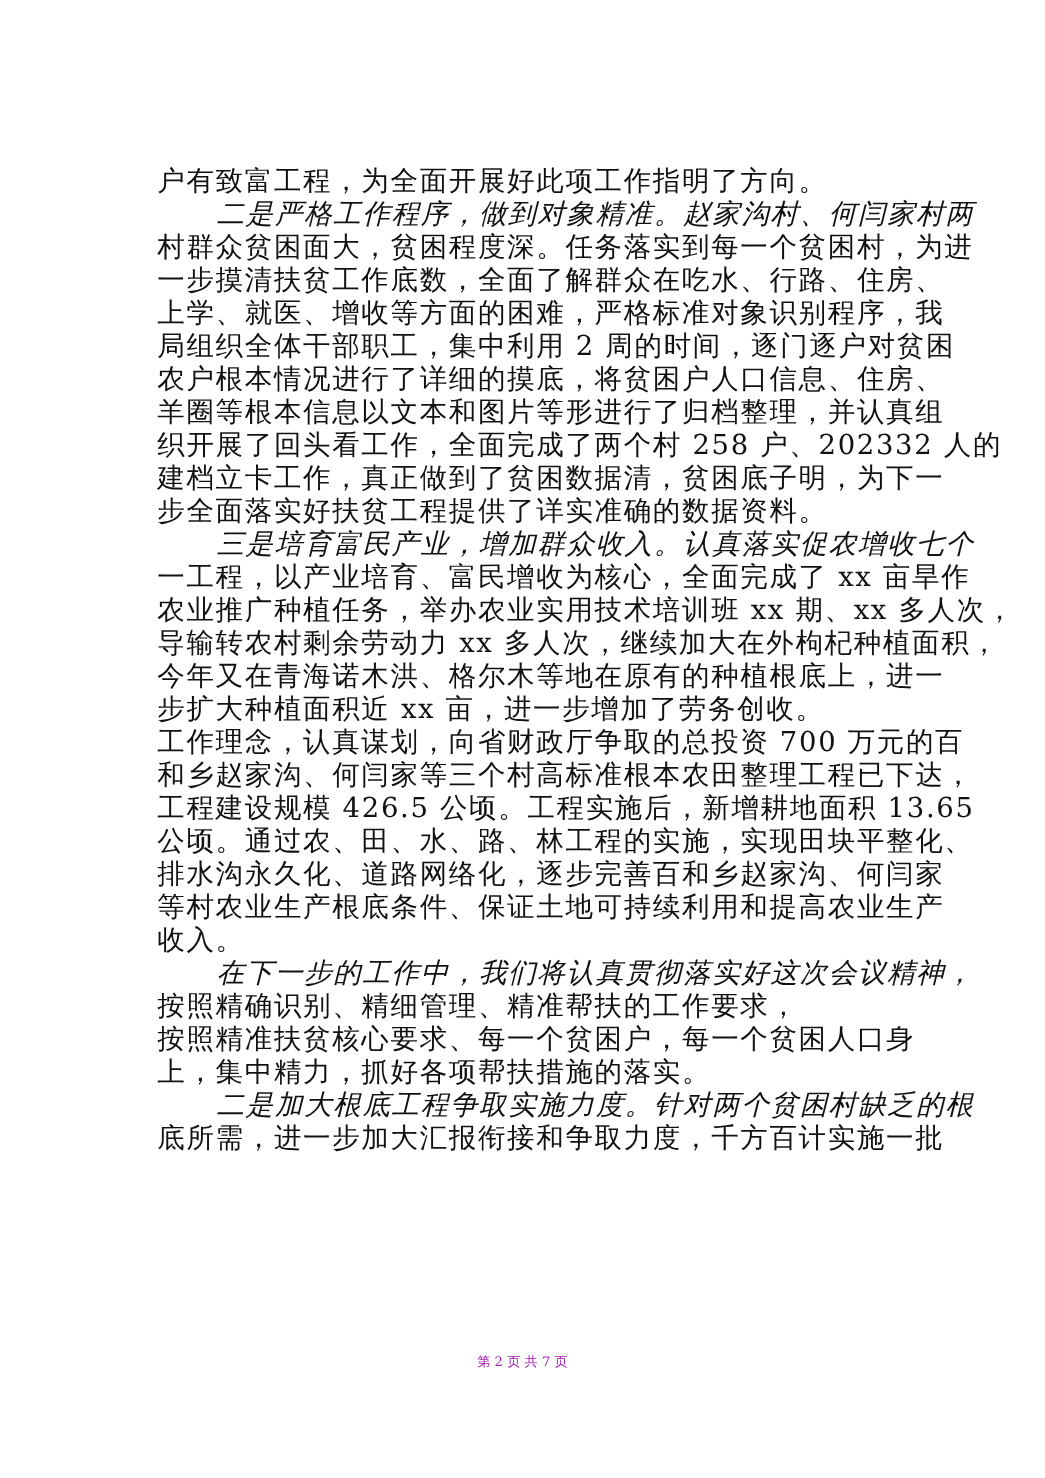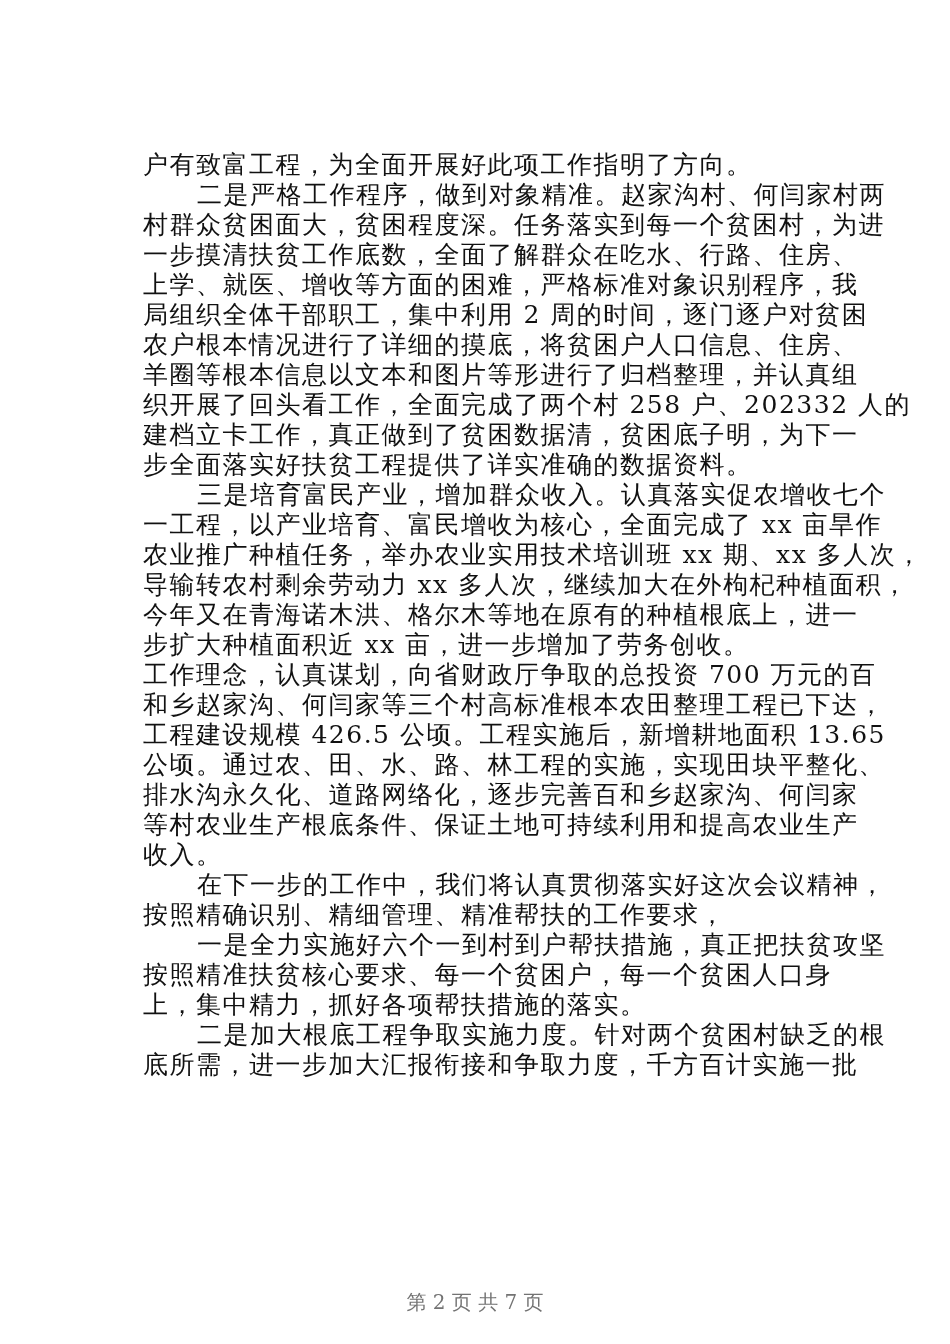--- a/index.html
+++ b/index.html
@@ -28,30 +28,31 @@
       white-space: nowrap;
       letter-spacing: 1.5px;
       text-align: justify;
       text-align-last: justify;
     }
     .line.last {
       text-align-last: left;
     }
     .line.indent {
       padding-left: 54px;
+      font-style: italic;
     }
     .footer {
       position: absolute;
-      top: 1292px;
+      top: 1228px;
       left: 0;
       width: 950px;
       text-align: center;
-      font-size: 20px;
+      font-size: 12px;
       line-height: 20px;
-      color: #737373;
+      color: #a21caf;
     }
   </style>
 </head>
 <body>
 
 <div class="page" id="doc-body">
     <div class="line last">户有致富工程，为全面开展好此项工作指明了方向。</div>
     <div class="line indent">二是严格工作程序，做到对象精准。赵家沟村、何闫家村两</div>
     <div class="line">村群众贫困面大，贫困程度深。任务落实到每一个贫困村，为进</div>
     <div class="line">一步摸清扶贫工作底数，全面了解群众在吃水、行路、住房、</div>
@@ -70,20 +71,19 @@
     <div class="line last">步扩大种植面积近 xx 亩，进一步增加了劳务创收。</div>
     <div class="line">工作理念，认真谋划，向省财政厅争取的总投资 700 万元的百</div>
     <div class="line">和乡赵家沟、何闫家等三个村高标准根本农田整理工程已下达，</div>
     <div class="line">工程建设规模 426.5 公顷。工程实施后，新增耕地面积 13.65</div>
     <div class="line">公顷。通过农、田、水、路、林工程的实施，实现田块平整化、</div>
     <div class="line">排水沟永久化、道路网络化，逐步完善百和乡赵家沟、何闫家</div>
     <div class="line">等村农业生产根底条件、保证土地可持续利用和提高农业生产</div>
     <div class="line last">收入。</div>
     <div class="line indent">在下一步的工作中，我们将认真贯彻落实好这次会议精神，</div>
     <div class="line last">按照精确识别、精细管理、精准帮扶的工作要求，</div>
-    <div class="line indent">一是全力实施好六个一到村到户帮扶措施，真正把扶贫攻坚</div>
     <div class="line">按照精准扶贫核心要求、每一个贫困户，每一个贫困人口身</div>
     <div class="line last">上，集中精力，抓好各项帮扶措施的落实。</div>
     <div class="line indent">二是加大根底工程争取实施力度。针对两个贫困村缺乏的根</div>
     <div class="line">底所需，进一步加大汇报衔接和争取力度，千方百计实施一批</div>
   </div>
 
 <div class="footer">第 2 页  共 7 页</div>
 
 </body></html>

